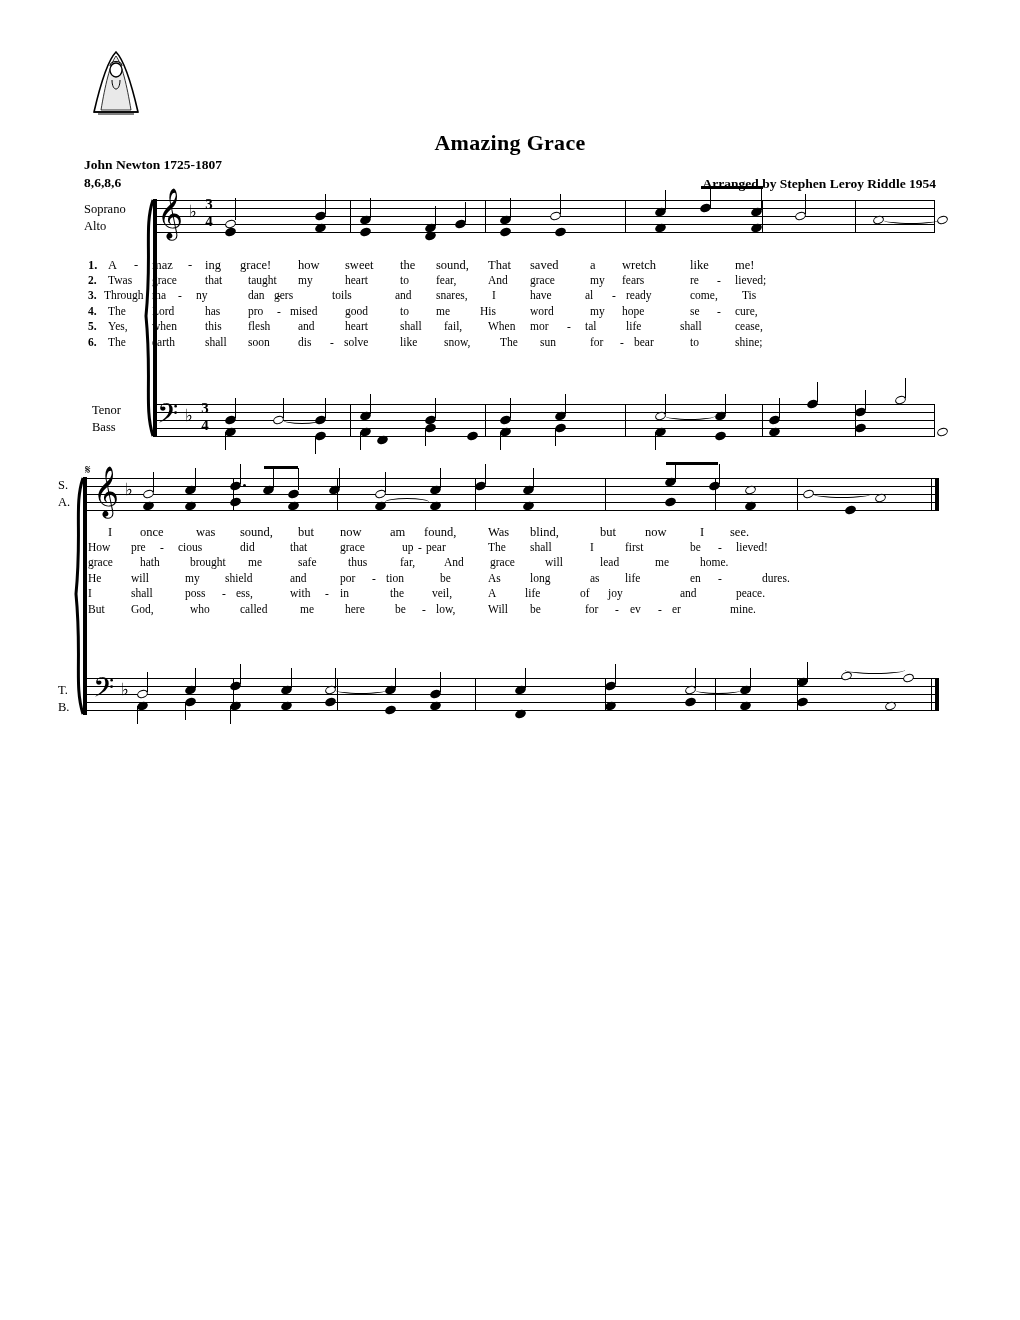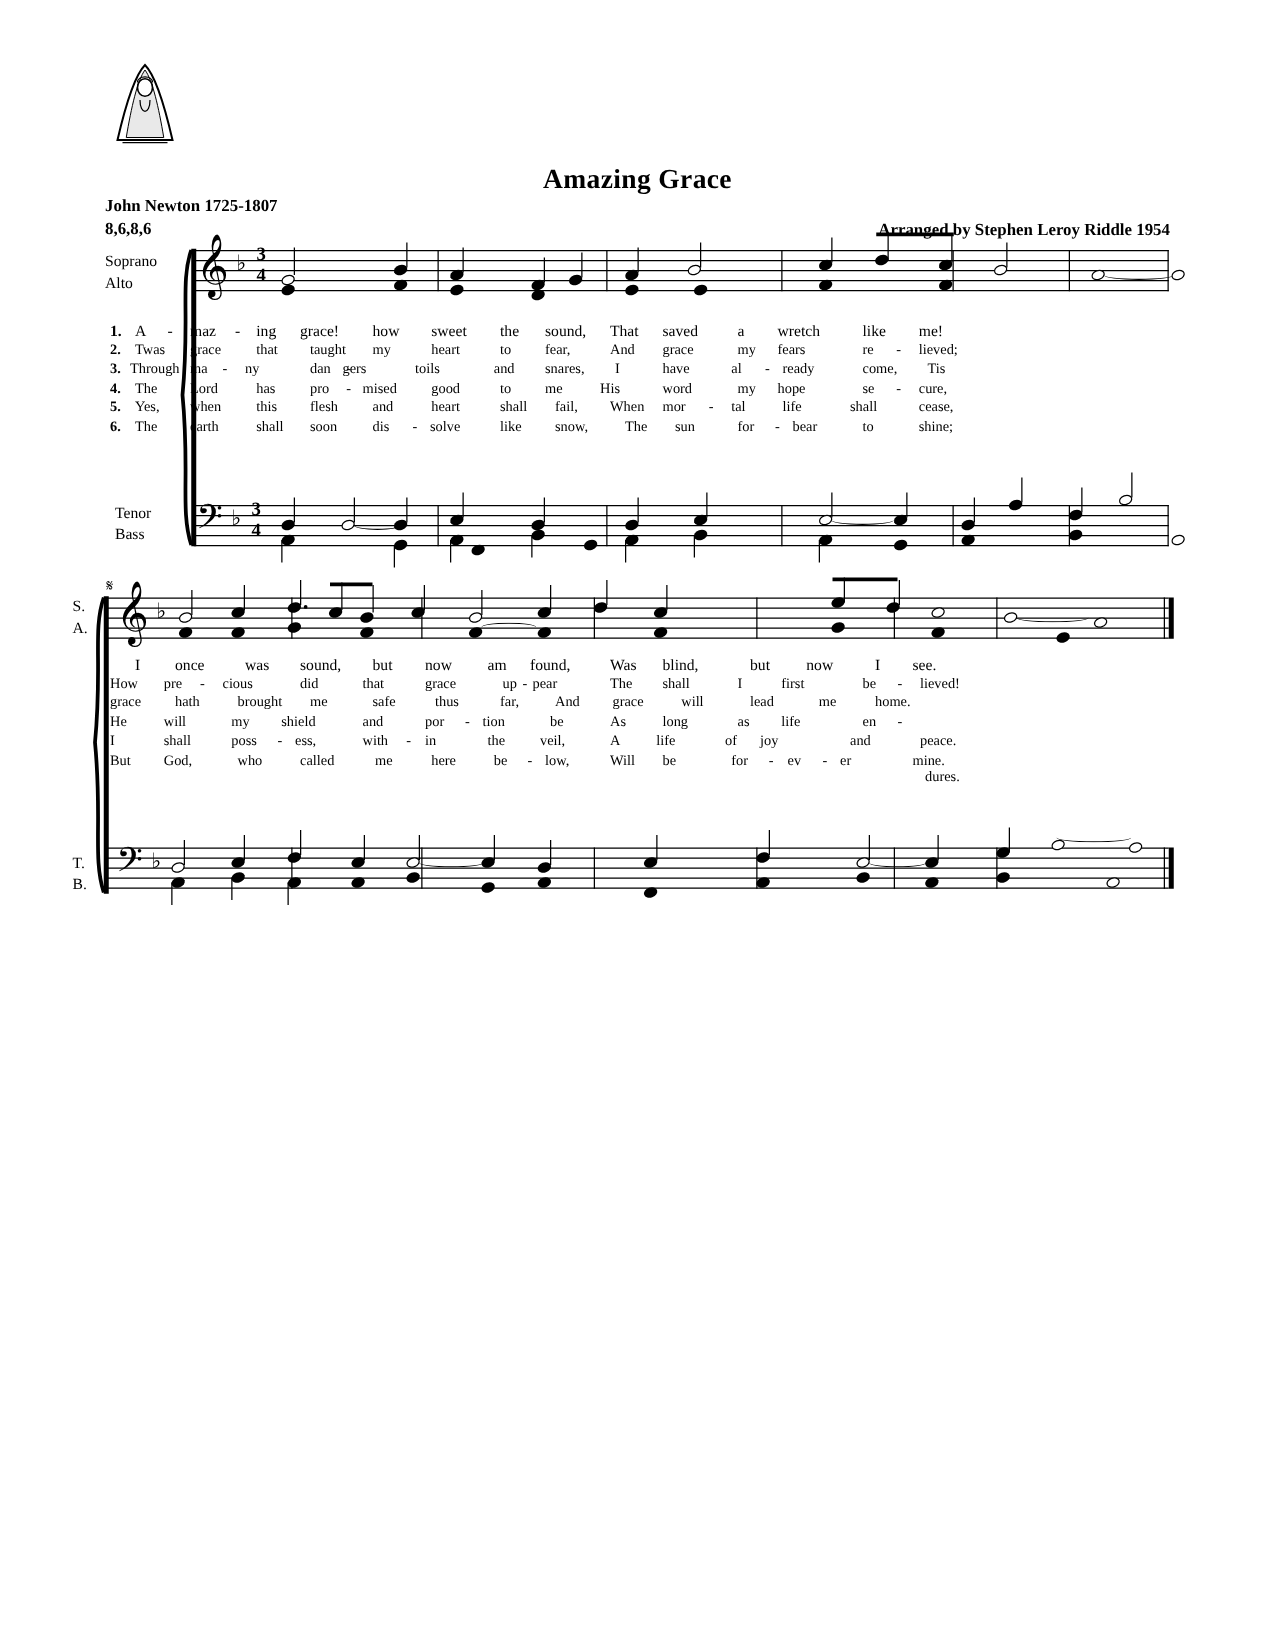--- a/index.html
+++ b/index.html
@@ -615,21 +615,21 @@
           <span style="left: 250px;">por</span>
           <span style="left: 282px;">-</span>
           <span style="left: 296px;">tion</span>
           <span style="left: 350px;">be</span>
           <span style="left: 398px;">As</span>
           <span style="left: 440px;">long</span>
           <span style="left: 500px;">as</span>
           <span style="left: 535px;">life</span>
           <span style="left: 600px;">en</span>
           <span style="left: 628px;">-</span>
-          <span style="left: 650px; margin-top: 44px;">dures.</span>
+          <span style="left: 672px;">dures.</span>
         </div>
         <div class="lyricrow">
           <span style="left: -2px;">I</span>
           <span style="left: 41px;">shall</span>
           <span style="left: 95px;">poss</span>
           <span style="left: 132px;">-</span>
           <span style="left: 146px;">ess,</span>
           <span style="left: 200px;">with</span>
           <span style="left: 235px;">-</span>
           <span style="left: 250px;">in</span>

